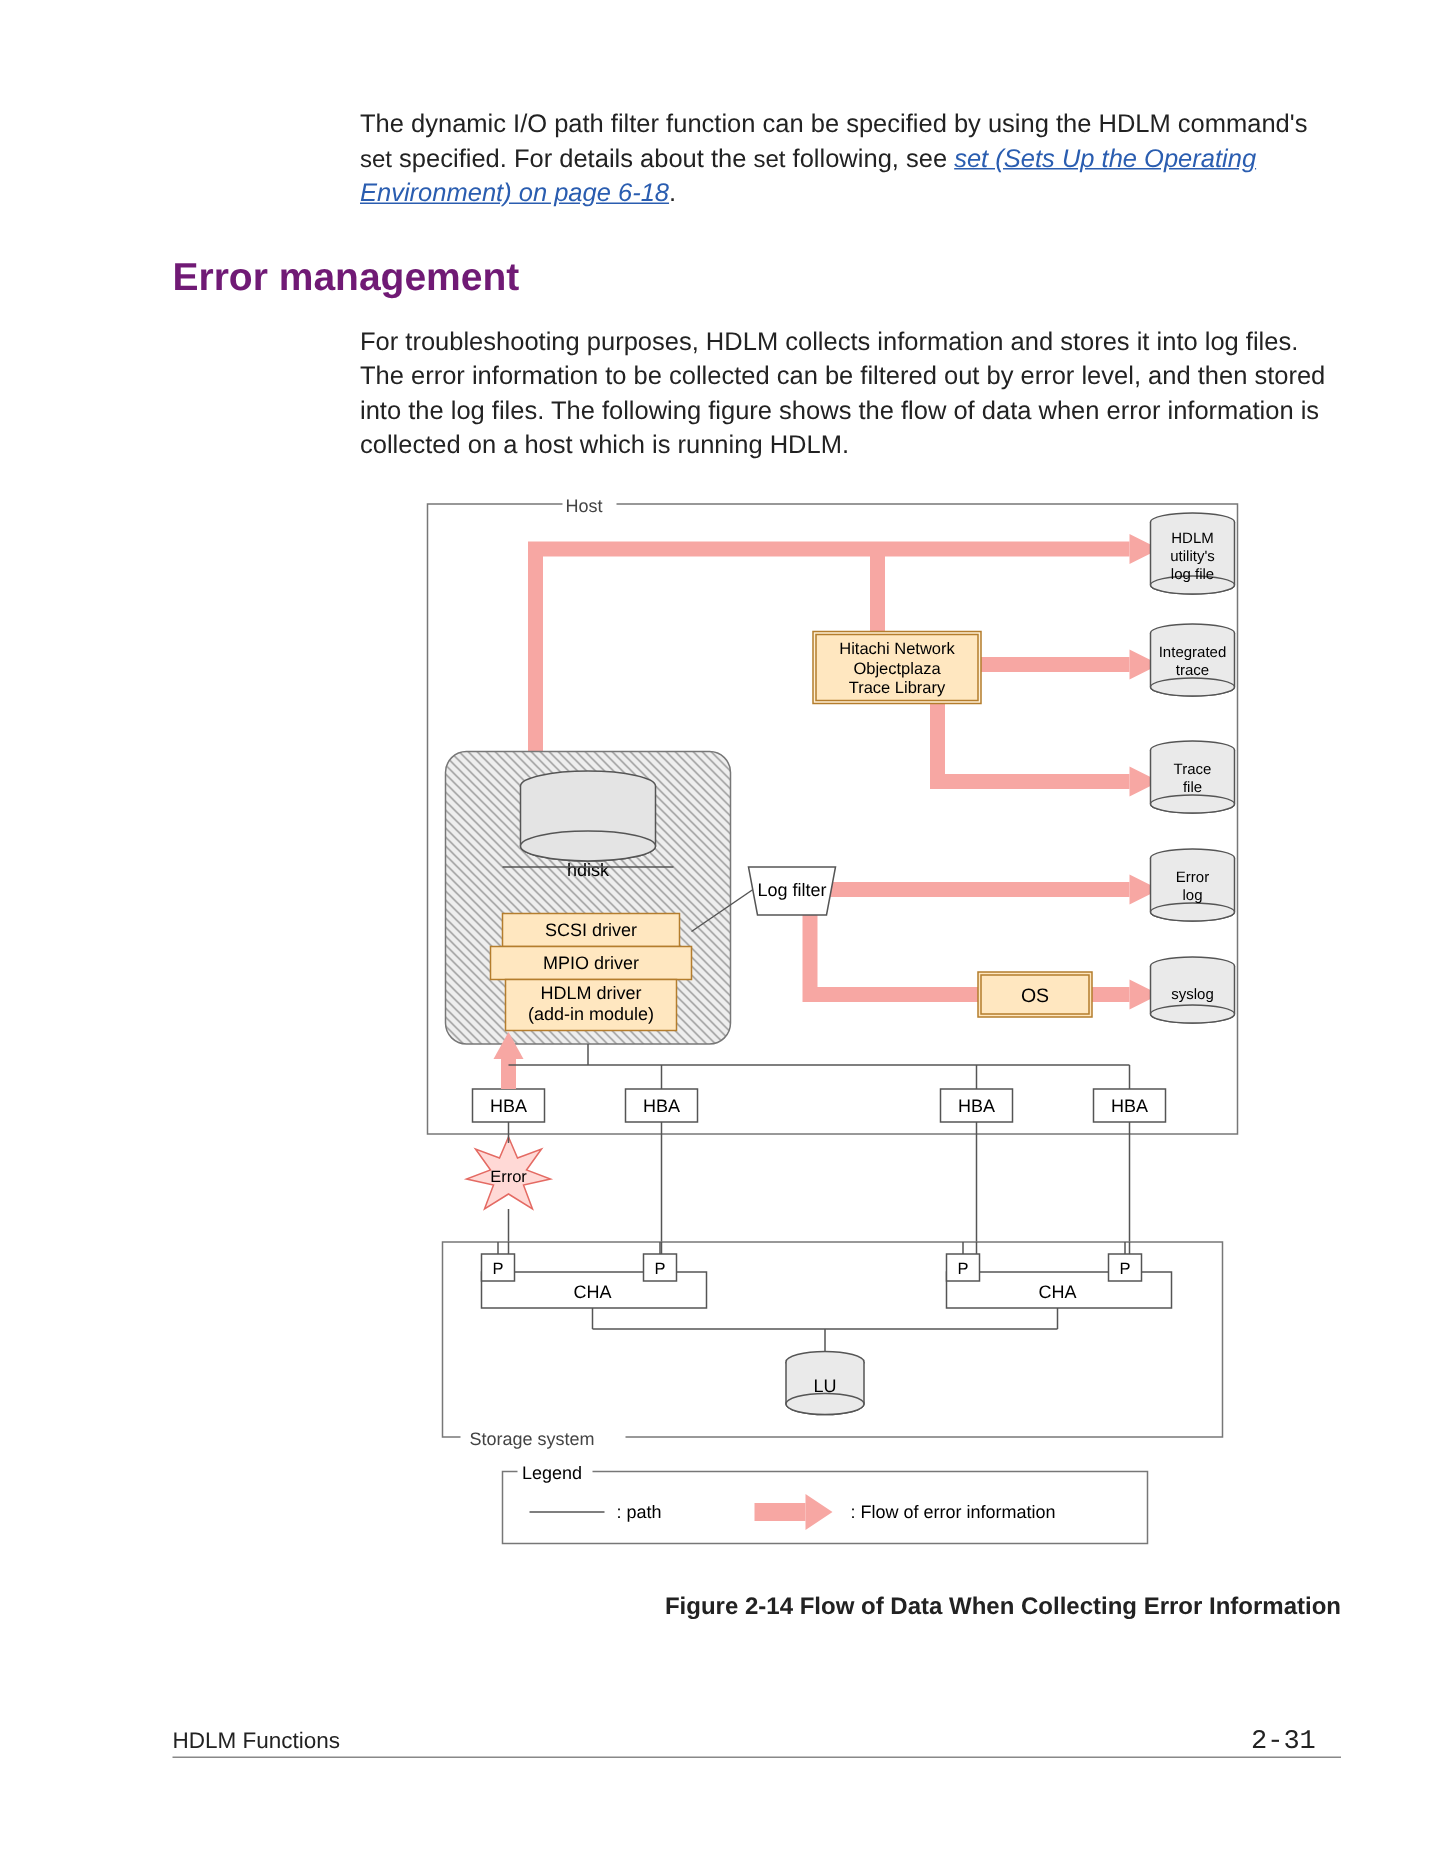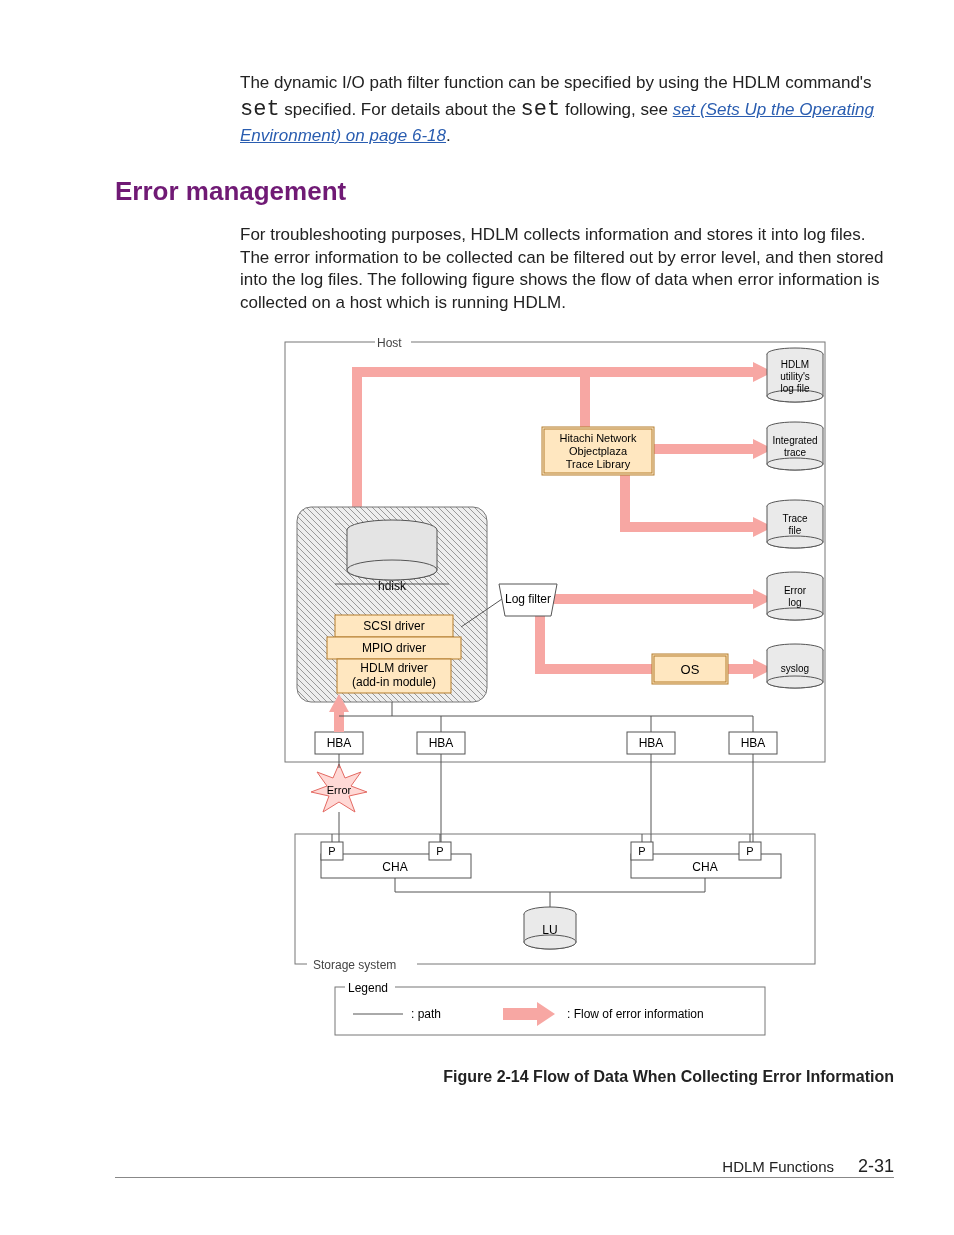--- a/index.html
+++ b/index.html
@@ -14,22 +14,22 @@
     padding: 55px 60px 40px 115px;
     box-sizing: border-box;
   }
   .body-text {
     font-size: 17px;
     line-height: 1.35;
     margin-left: 125px;
     margin-right: 0;
   }
   code.inline {
-    font-family: Liberation Mono, monospace;
-    font-size: 22px;
+    font-family: Liberation Sans, sans-serif;
+    font-size: 16px;
   }
   a.doc-link {
     color: #2a5db0;
     text-decoration: underline;
     font-style: italic;
   }
   h2.section-title {
     color: #701a75;
     font-size: 26px;
     font-weight: bold;
@@ -54,27 +54,28 @@
     margin: 0 0 2px 0;
   }
   .footer-row {
     display: flex;
     justify-content: flex-end;
     align-items: baseline;
     font-size: 15px;
   }
   .footer-center {
     flex: 1;
-    text-align: right;
+    text-align: left;
     font-size: 15px;
   }
   .footer-page {
     font-size: 18px;
     width: 60px;
-    text-align: right;
+    text-align: left;
+    font-family: Liberation Mono, monospace;
   }
   .footer-sub {
     text-align: center;
     font-size: 15px;
     margin-top: 0px;
   }
 
   
   svg text {
     font-family: Arial, Helvetica, sans-serif;

